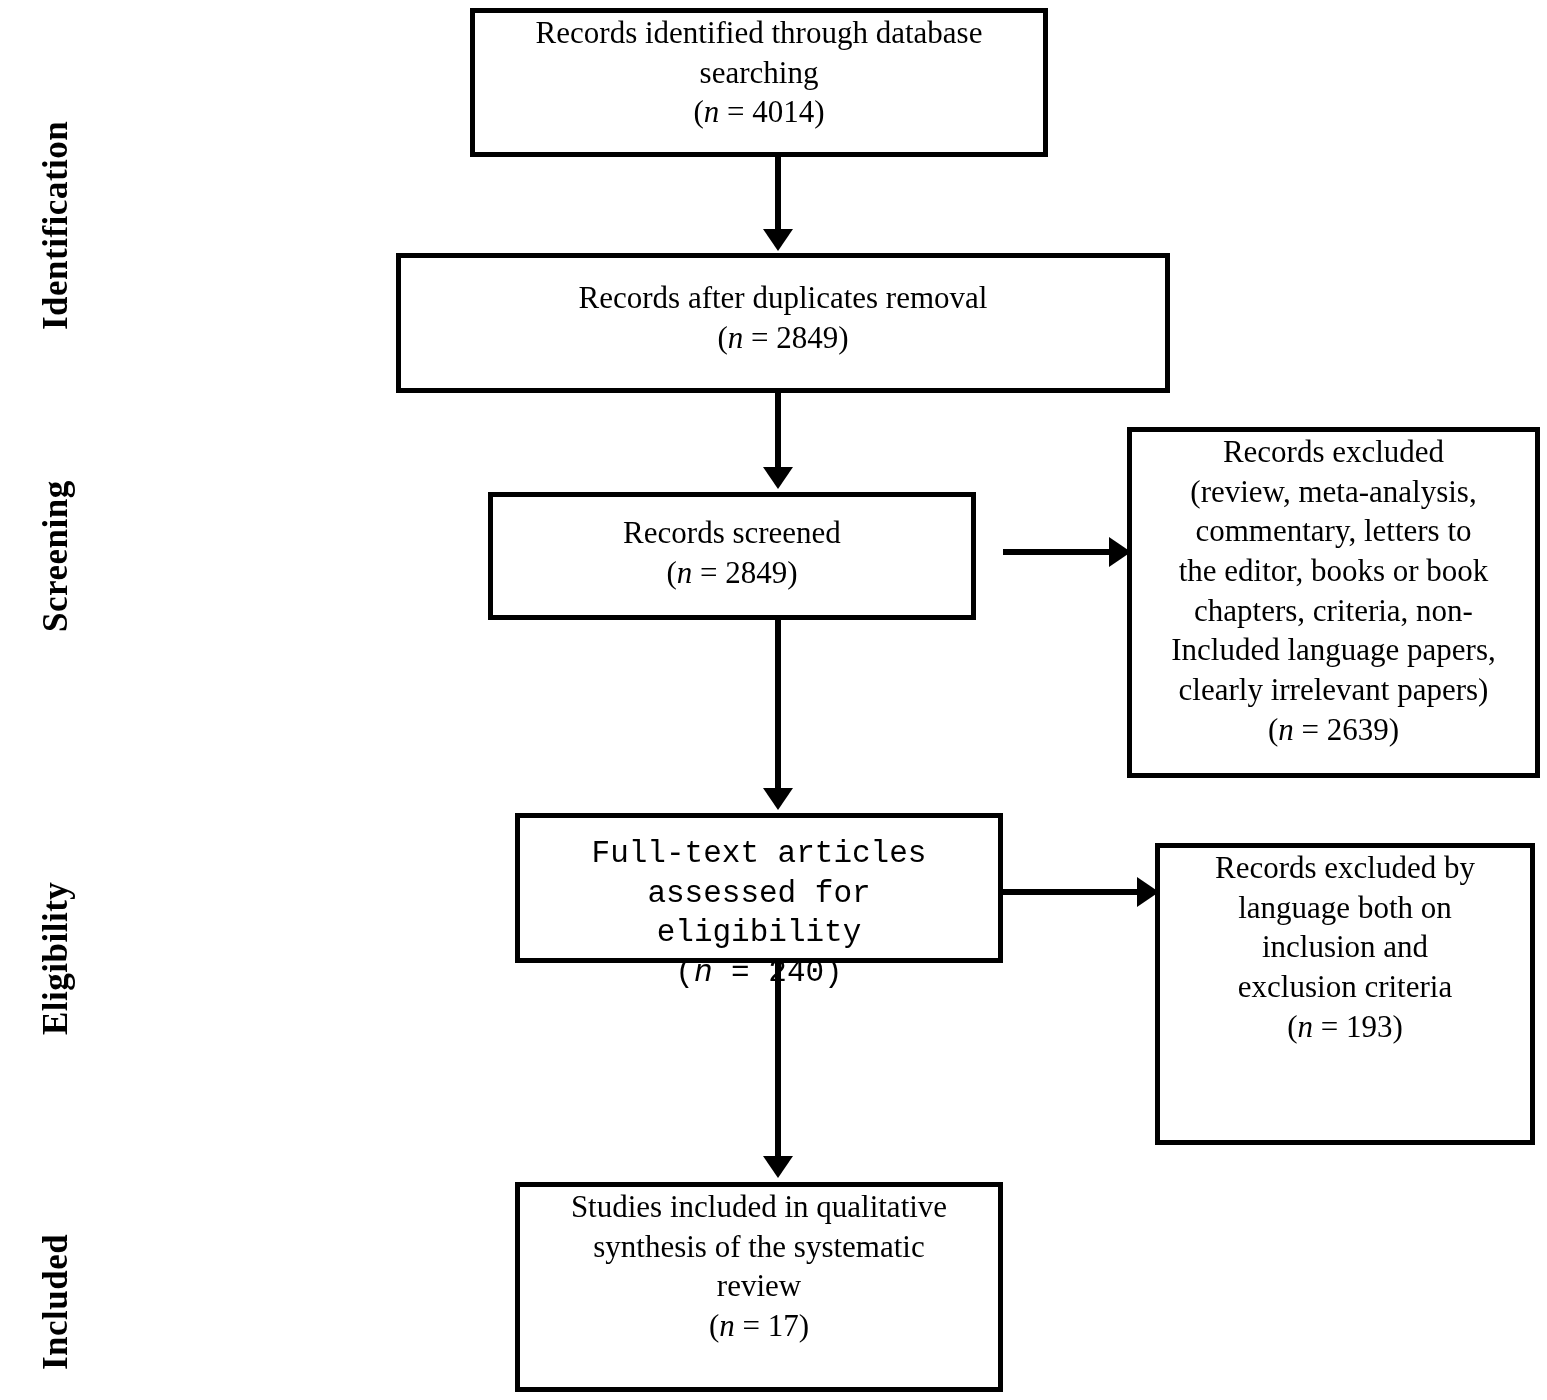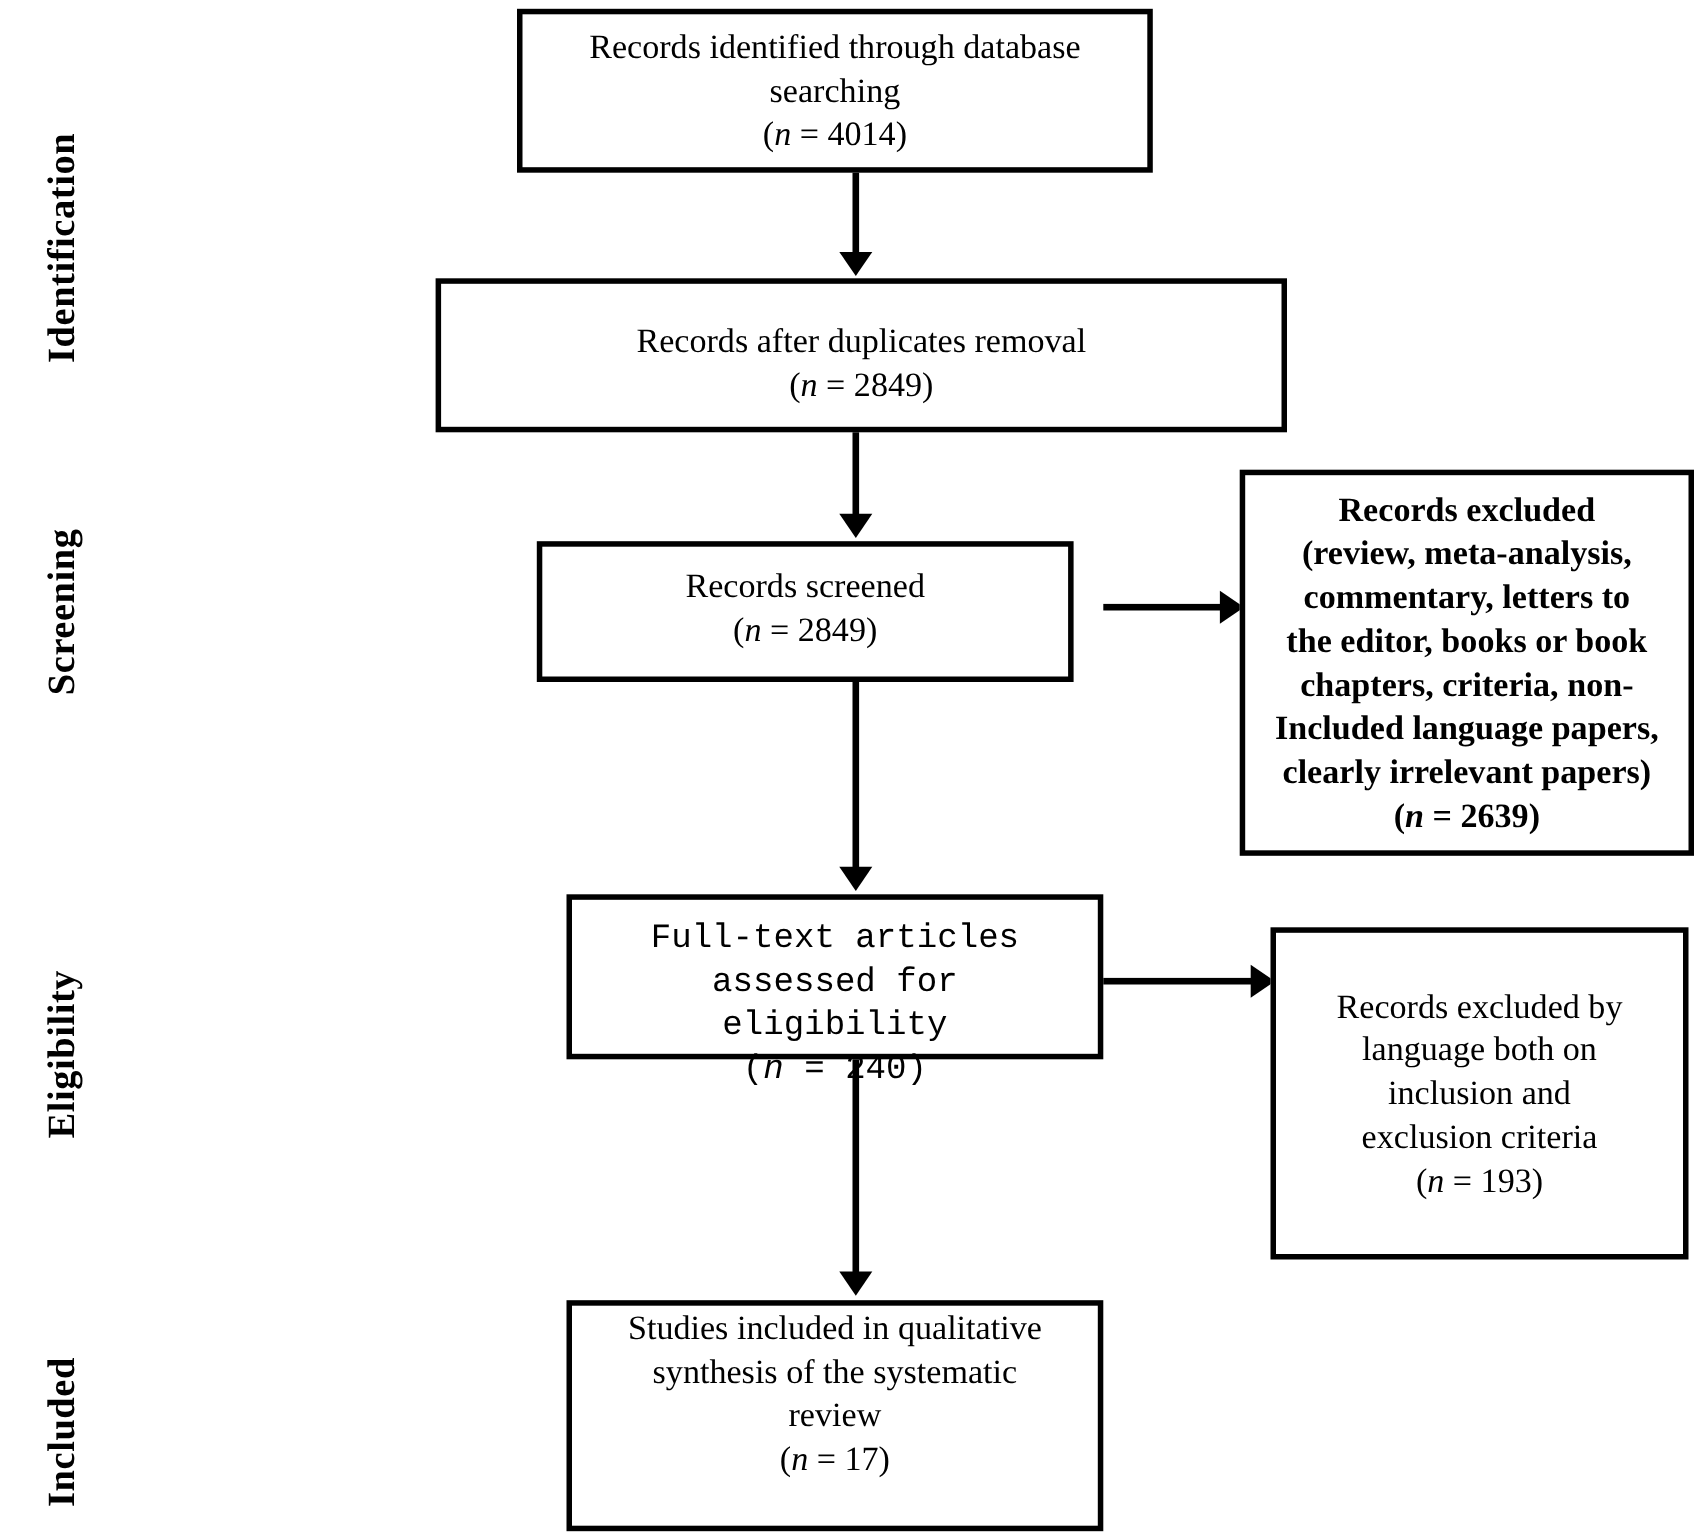--- a/index.html
+++ b/index.html
@@ -42,21 +42,21 @@
     justify-content: center;
     text-align: center;
   }
   .flow-box .box-text {
     font-size: 31px;
     line-height: 1.28;
     padding: 0 10px;
     white-space: pre-line;
   }
   .flow-box.align-top    { align-items: flex-start; }
-  .flow-box.align-center { align-items: center; }
+  .flow-box.align-center { }
 
   .nbox { font-style: normal; }
   .nbox i { font-style: italic; }
 
   
   .v-line {
     position: absolute;
     width: 6px;
     background: #000000;
   }
@@ -96,34 +96,34 @@
   <div class="stage-label" style="left: 38px; top: 1370px;">Included</div>
 
   <div class="flow-box align-center" style="left: 470px; top: 8px; width: 578px; height: 149px;">
     <div class="box-text nbox"><span>Records identified through database</span><br><span>searching</span><br><span>(<i>n</i> = <span>4014</span>)</span></div>
   </div>
 
   <div class="v-line" style="left: 775px; top: 157px; height: 74px;"></div>
   <div class="arrow-down" style="left: 763px; top: 229px;"></div>
 
   <div class="flow-box align-top" style="left: 396px; top: 253px; width: 774px; height: 140px;">
-    <div class="box-text nbox" style="padding-top: 32px;"><span>Records after duplicates removal</span><br><span>(<i>n</i> = <span>2849</span>)</span></div>
+    <div class="box-text nbox" style="padding-top: 20px;"><span>Records after duplicates removal</span><br><span>(<i>n</i> = <span>2849</span>)</span></div>
   </div>
 
   <div class="v-line" style="left: 775px; top: 393px; height: 76px;"></div>
   <div class="arrow-down" style="left: 763px; top: 467px;"></div>
 
   <div class="flow-box align-top" style="left: 488px; top: 492px; width: 488px; height: 128px;">
     <div class="box-text nbox" style="padding-top: 16px;"><span>Records screened</span><br><span>(<i>n</i> = <span>2849</span>)</span></div>
   </div>
 
   <div class="h-line" style="left: 1003px; top: 549px; width: 110px;"></div>
   <div class="arrow-right" style="left: 1109px; top: 537px;"></div>
 
-  <div class="flow-box align-center" style="left: 1127px; top: 427px; width: 413px; height: 351px; font-weight: bold;">
+  <div class="flow-box align-center" style="left: 1127px; top: 427px; width: 413px; height: 351px;">
     <div class="box-text nbox"><span>Records excluded</span><br><span>(review, meta-analysis,</span><br><span>commentary, letters to</span><br><span>the editor, books or book</span><br><span>chapters, criteria, non-</span><br><span>Included language papers,</span><br><span>clearly irrelevant papers)</span><br><span>(<i>n</i> = <span>2639</span>)</span></div>
   </div>
 
   <div class="v-line" style="left: 775px; top: 620px; height: 170px;"></div>
   <div class="arrow-down" style="left: 763px; top: 788px;"></div>
 
   <div class="flow-box align-top" style="left: 515px; top: 813px; width: 488px; height: 150px; font-family: Liberation Mono, monospace;">
     <div class="box-text nbox" style="padding-top: 16px;"><span>Full-text articles assessed for</span><br><span>eligibility</span><br><span>(<i>n</i> = <span>240</span>)</span></div>
   </div>
 

